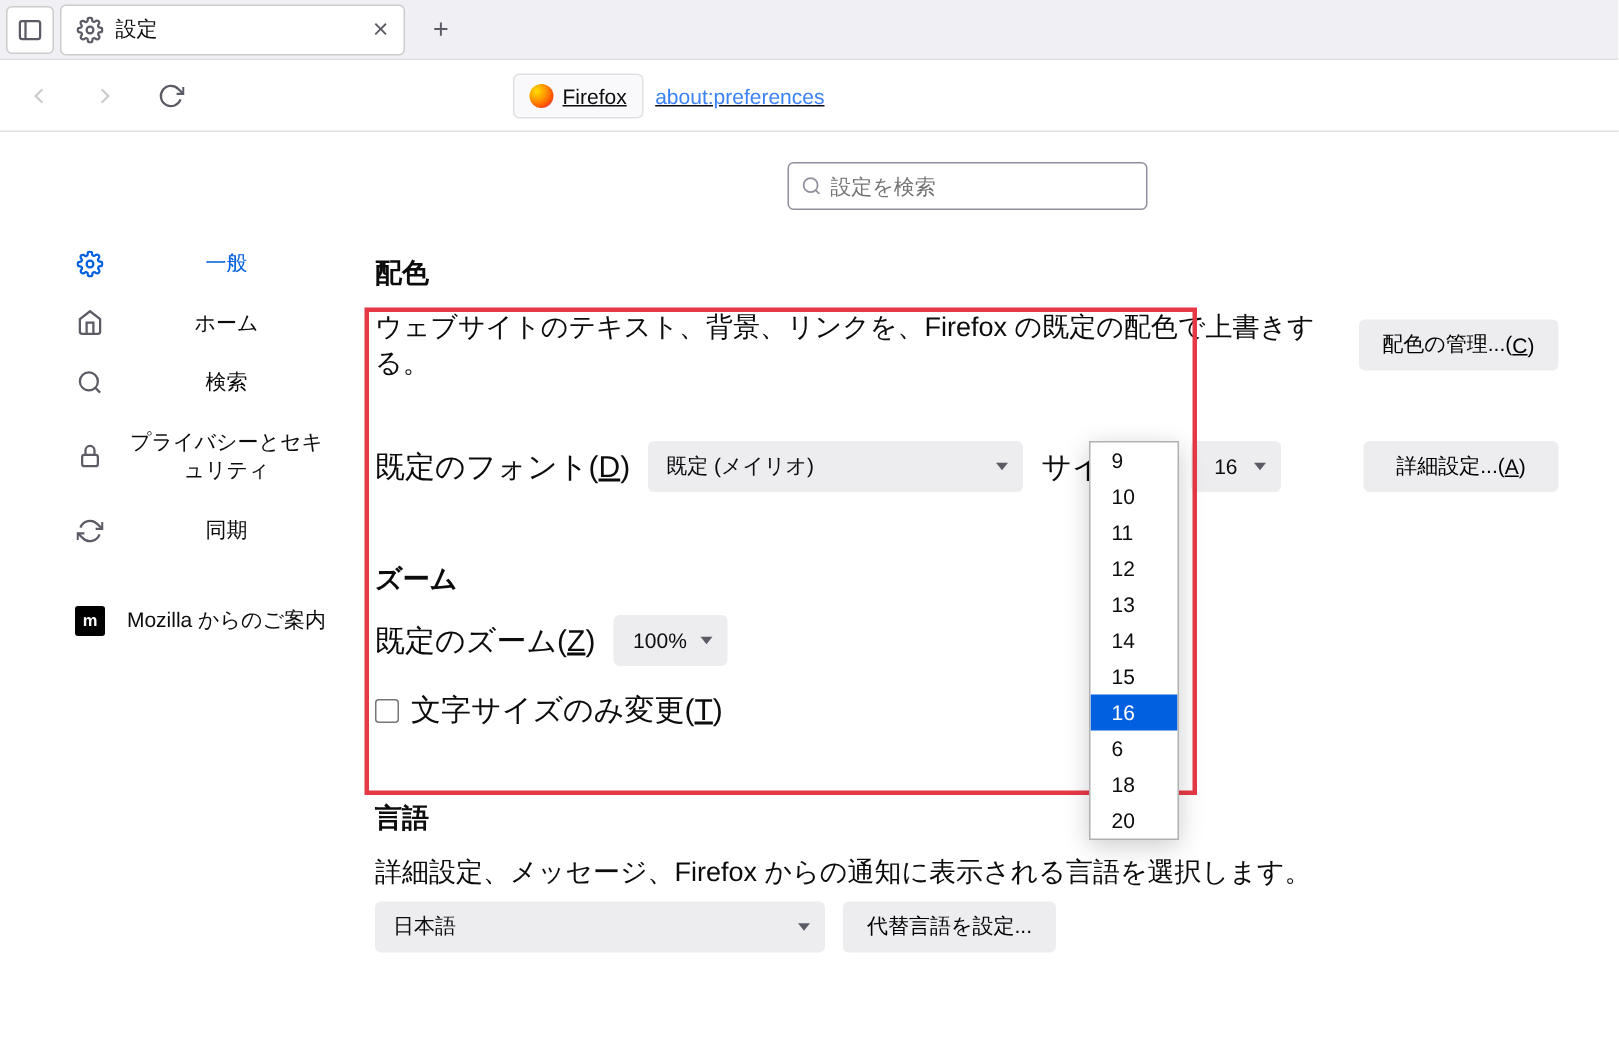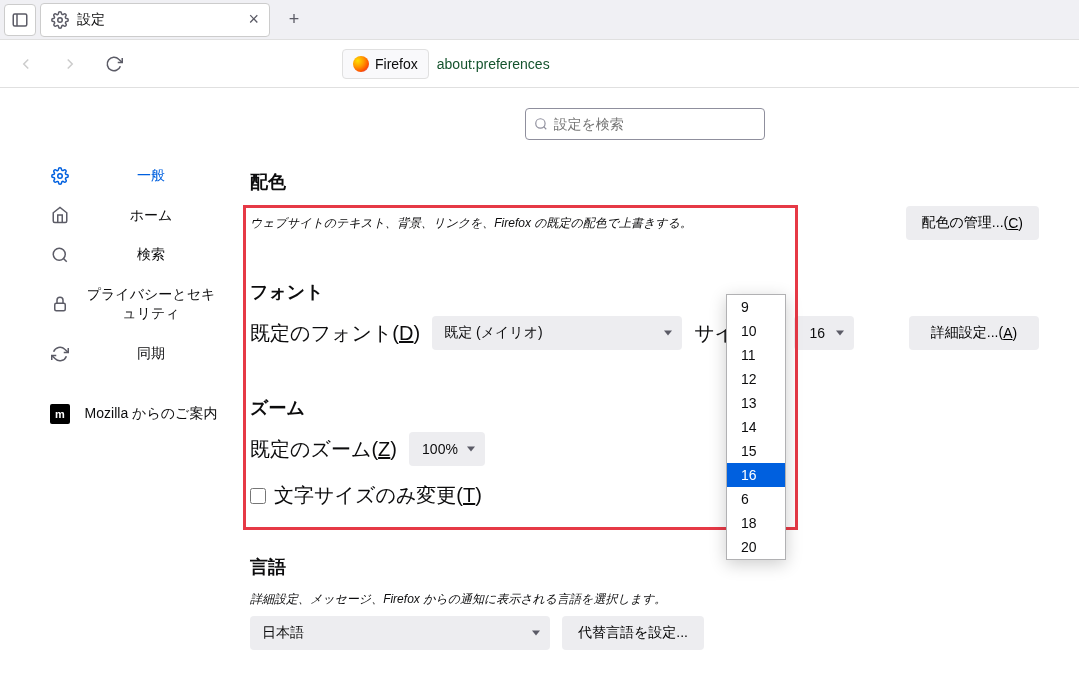--- a/index.html
+++ b/index.html
@@ -10,41 +10,41 @@
 .history-btn { width: 32px; height: 32px; border: 1px solid #ccc; border-radius: 4px; background: #fff; display: flex; align-items: center; justify-content: center; cursor: pointer; }
 .tab { display: flex; align-items: center; background: #fff; border: 1px solid #ccc; border-radius: 4px; height: 34px; padding: 0 10px; gap: 8px; width: 230px; }
 .tab .tab-title { flex: 1; white-space: nowrap; overflow: hidden; }
 .tab-close { cursor: pointer; font-size: 18px; color: #5b5b66; }
 .new-tab { width: 28px; height: 28px; display: flex; align-items: center; justify-content: center; cursor: pointer; font-size: 18px; color: #5b5b66; margin-left: 6px; }
 
 
 .toolbar { height: 48px; display: flex; align-items: center; padding: 0 10px; gap: 12px; border-bottom: 1px solid #e0e0e0; }
 .nav-btn { width: 32px; height: 32px; display: flex; align-items: center; justify-content: center; cursor: pointer; color: #5b5b66; }
 .nav-btn.disabled { color: #ccc; cursor: default; }
-.url-section { display: flex; align-items: center; margin-left: 200px; gap: 8px; }
+.url-section { display: flex; align-items: center; margin-left: 200px; gap: 8px; text-decoration: underline; }
 .brand-chip { display: flex; align-items: center; gap: 6px; background: #f9f9fb; border: 1px solid #e0e0e0; border-radius: 4px; padding: 4px 10px; height: 30px; }
-.url-text { color: #14532d; }
+.url-text { color: #3b82f6; }
 
 
 .content { display: flex; height: calc(691px - 40px - 48px); position: relative; }
 .sidebar { width: 240px; padding: 70px 10px 10px 40px; }
 .side-item { display: flex; align-items: center; gap: 12px; padding: 8px 10px; border-radius: 4px; cursor: pointer; color: #0c0c0d; margin-bottom: 4px; }
 .side-item.selected { color: #0060df; }
 .side-item .icon { width: 20px; display: flex; justify-content: center; }
 .side-item .label { flex: 1; line-height: 1.4; text-align: center; }
 .side-item.mozilla { margin-top: 24px; }
 
 .main { flex: 1; padding: 20px 40px 0 10px; position: relative; }
 .search-wrap { display: flex; justify-content: center; margin-bottom: 30px; }
 .search-box { width: 240px; height: 32px; border: 1px solid #8f8f9d; border-radius: 4px; display: flex; align-items: center; padding: 0 8px; gap: 6px; color: #737373; }
 .search-box input { border: none; outline: none; flex: 1; font-size: 14px; background: transparent; }
 
 h2.section { font-size: 18px; font-weight: 700; margin-bottom: 12px; }
 .row { display: flex; align-items: center; gap: 12px; margin-bottom: 16px; }
-.row .desc { flex: 1; font-size: 12px; font-style: italic; }
+.row .desc { flex: 1; font-size: 18px; }
 .btn { background: #ededf0; border: none; border-radius: 4px; padding: 0 16px; height: 34px; cursor: pointer; font-size: 14px; white-space: nowrap; display: inline-flex; align-items: center; }
 .btn.wide { min-width: 130px; justify-content: center; }
 
 .select { background: #ededf0; border: none; border-radius: 4px; height: 34px; padding: 0 16px 0 12px; display: inline-flex; align-items: center; cursor: pointer; position: relative; }
 .select::after { content: ""; position: absolute; right: 10px; top: 50%; width: 0; height: 0; border-left: 4px solid transparent; border-right: 4px solid transparent; border-top: 5px solid #5b5b66; transform: translateY(-50%); }
 .select.font { width: 250px; }
 .select.size { width: 60px; justify-content: center; padding: 0 24px 0 10px; }
 .select.zoom { width: 76px; justify-content: center; padding: 0 24px 0 10px; }
 .select.lang { width: 300px; }
 
@@ -188,21 +188,20 @@
       <div class="desc">ウェブサイトのテキスト、背景、リンクを、Firefox の既定の配色で上書きする。</div>
       <button class="btn wide">
         <span>配色の管理...(</span>
           <span class="underline-key">C</span>
           <span>)</span>
       </button>
     </div>
 
     <div style="height:24px"></div>
 
-    <h2 class="section">フォント</h2>
     <div class="font-row">
       <span class="label-inline">
         <span>既定のフォント(</span><span class="underline-key">D</span><span>)</span>
       </span>
       <div class="select font">
         <span>既定 (メイリオ)</span>
       </div>
       <span class="label-inline">
         <span>サイズ(</span><span class="underline-key">S</span><span>)</span>
       </span>

